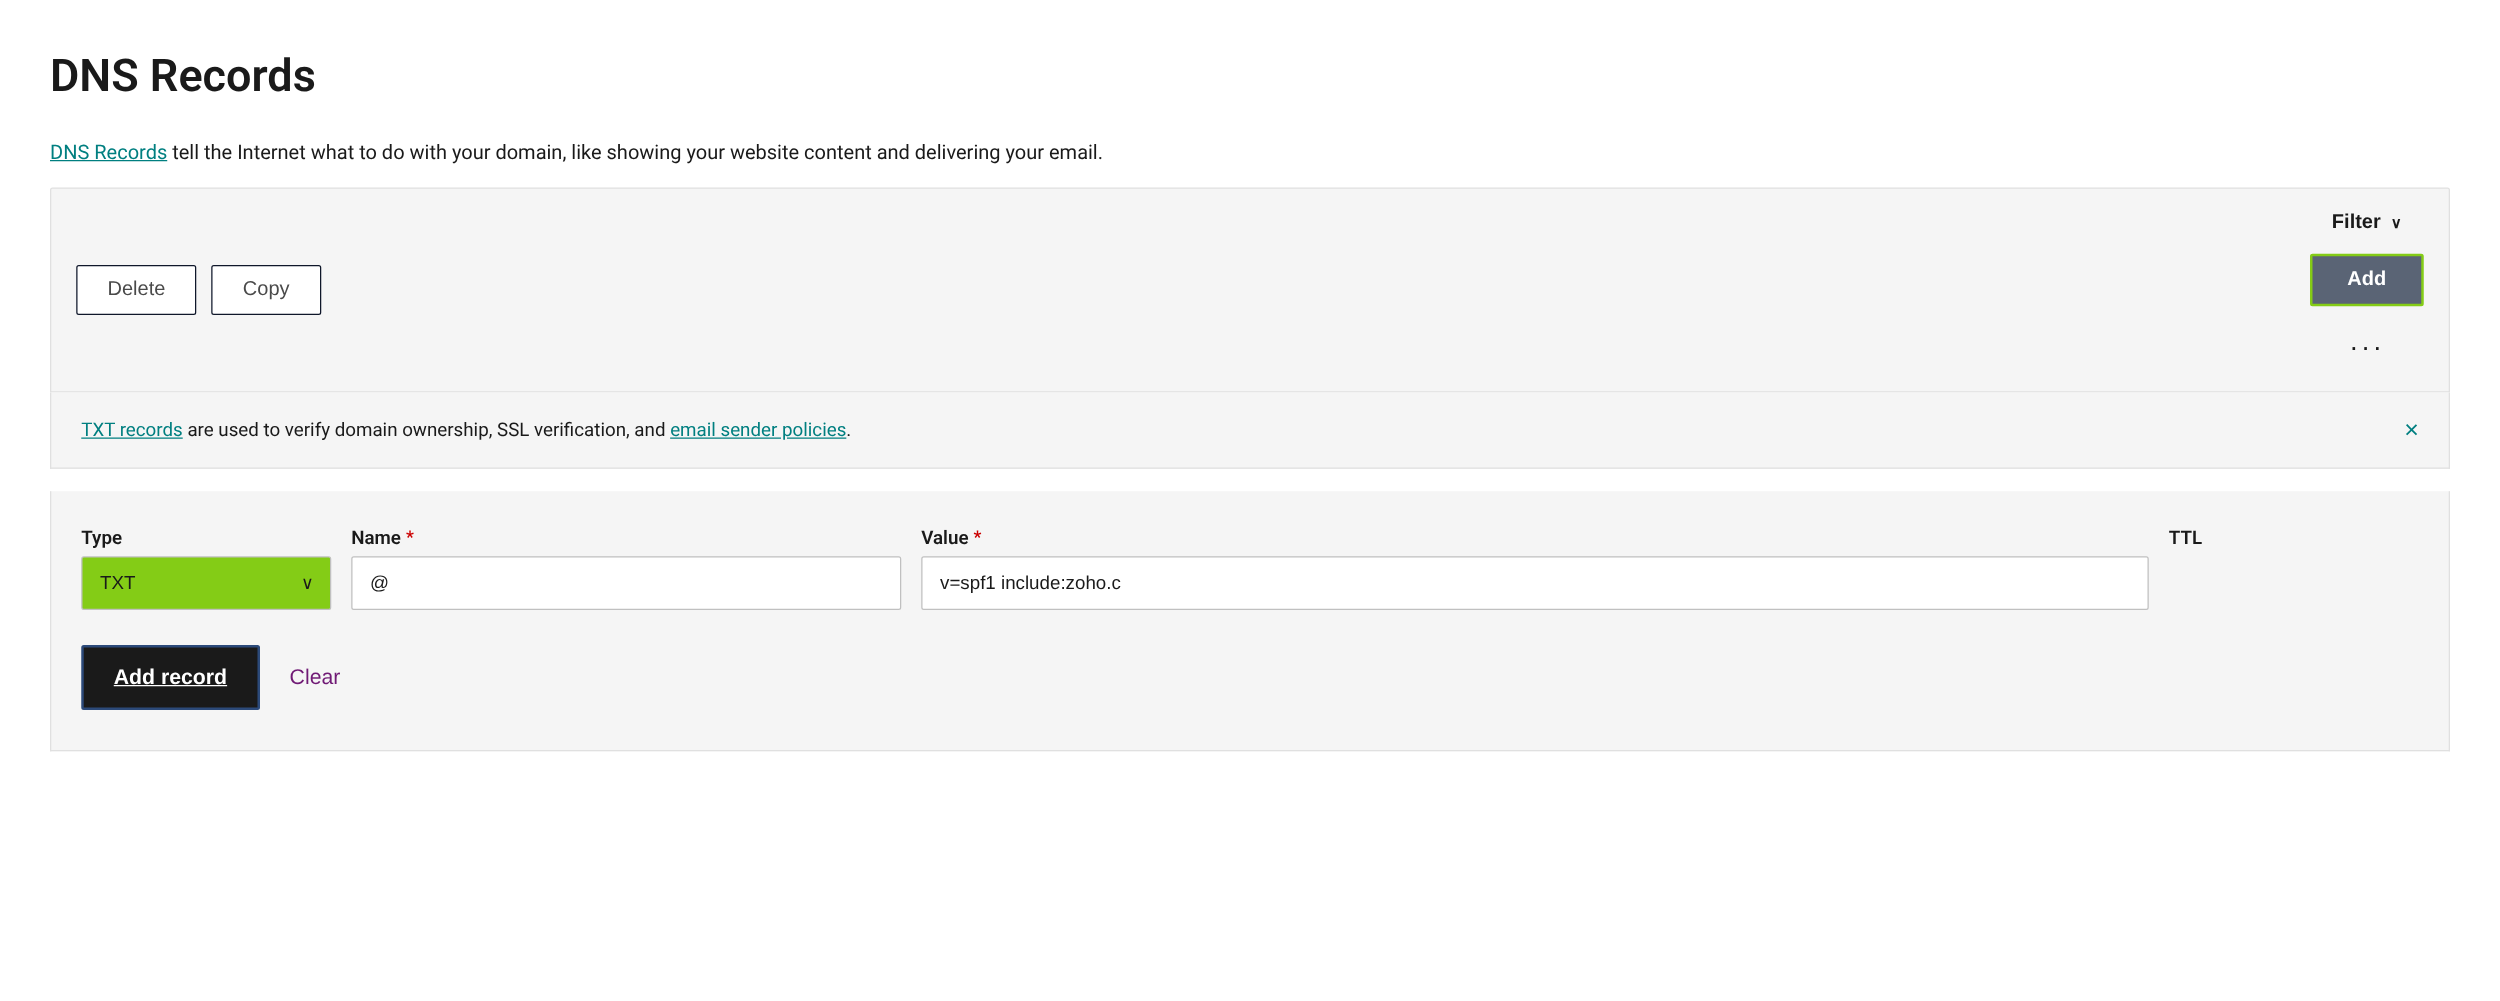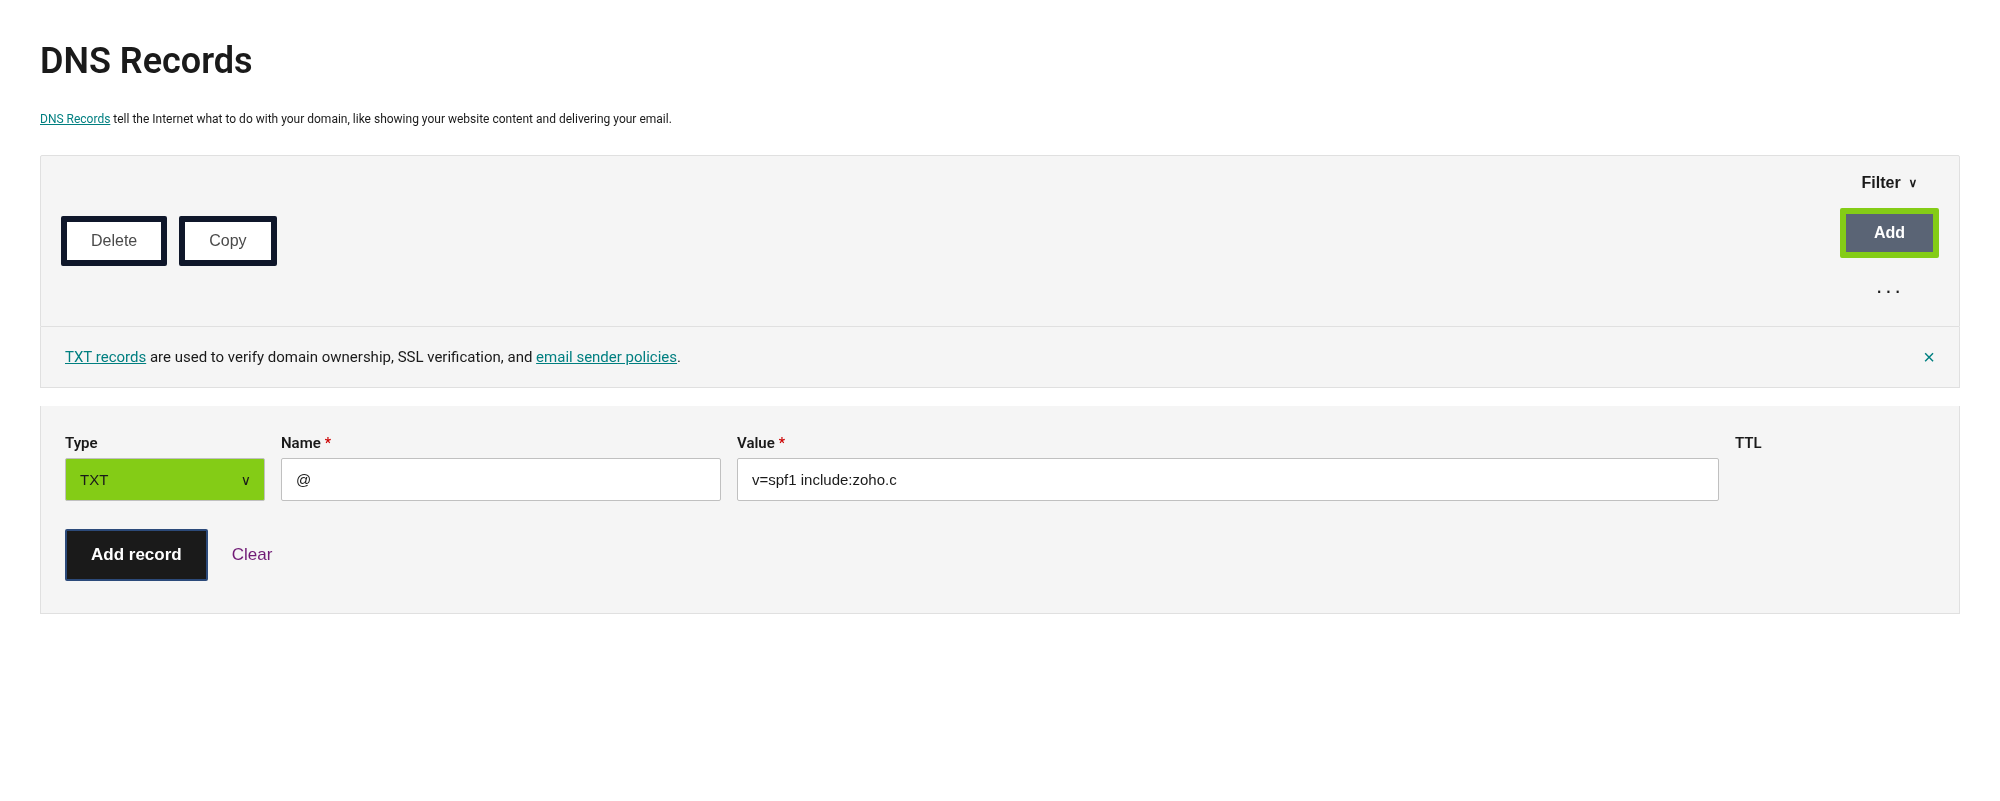--- a/index.html
+++ b/index.html
@@ -18,23 +18,23 @@
     }
 
     .page-title {
       font-size: 36px;
       font-weight: 600;
       color: #1a1a1a;
       margin-bottom: 28px;
     }
 
     .description {
-      font-size: 12px;
-      color: #1a1a1a;
-      margin-bottom: 27px;
+      font-size: 16px;
+      color: #1a1a1a;
+      margin-bottom: 16px;
       line-height: 1.5;
     }
 
     .description a {
       color: #007f80;
       text-decoration: underline;
       cursor: pointer;
     }
 
     .toolbar {
@@ -55,21 +55,21 @@
 
     .toolbar-right {
       display: flex;
       align-items: center;
       gap: 16px;
       flex-direction: column;
     }
 
     .btn-outline {
       background: #ffffff;
-      border: 6px solid #0f172a;
+      border: 1px solid #0f172a;
       color: #4a4a4a;
       padding: 10px 24px;
       font-size: 16px;
       cursor: pointer;
       border-radius: 2px;
     }
 
     .filter-btn {
       display: flex;
       align-items: center;
@@ -83,21 +83,21 @@
     }
 
     .chevron-icon {
       font-size: 12px;
       color: #1a1a1a;
     }
 
     .btn-add {
       background: #5a6475;
       color: #ffffff;
-      border: 6px solid #84cc16;
+      border: 2px solid #84cc16;
       padding: 10px 28px;
       font-size: 16px;
       font-weight: 600;
       cursor: pointer;
       border-radius: 2px;
     }
 
     .more-btn {
       background: none;
       border: none;
@@ -239,20 +239,21 @@
 
     .btn-add-record {
       background: #1a1a1a;
       color: #ffffff;
       border: 2px solid #2c4a7a;
       padding: 14px 24px;
       font-size: 17px;
       font-weight: 700;
       cursor: pointer;
       border-radius: 2px;
+      text-decoration: underline;
     }
 
     .btn-clear {
       background: none;
       border: none;
       color: #701a75;
       font-size: 17px;
       font-weight: 500;
       cursor: pointer;
       text-decoration: none;

